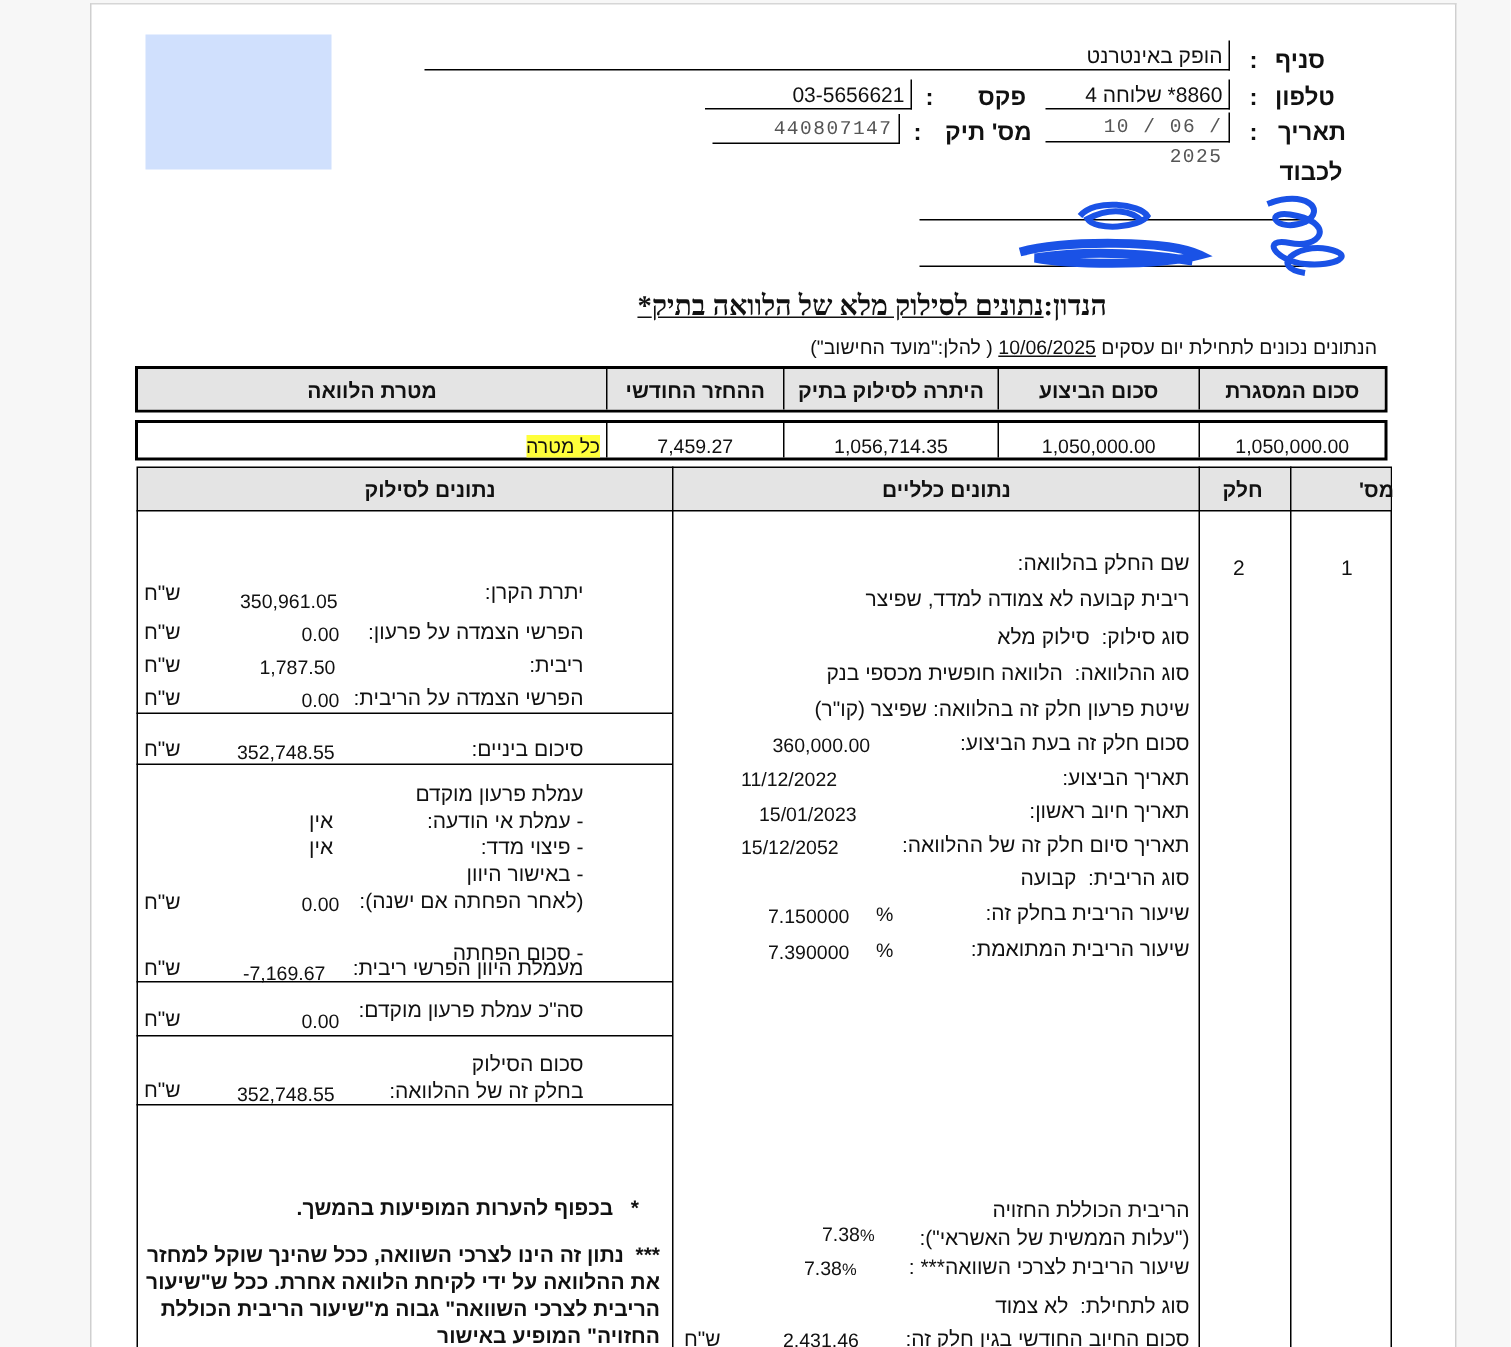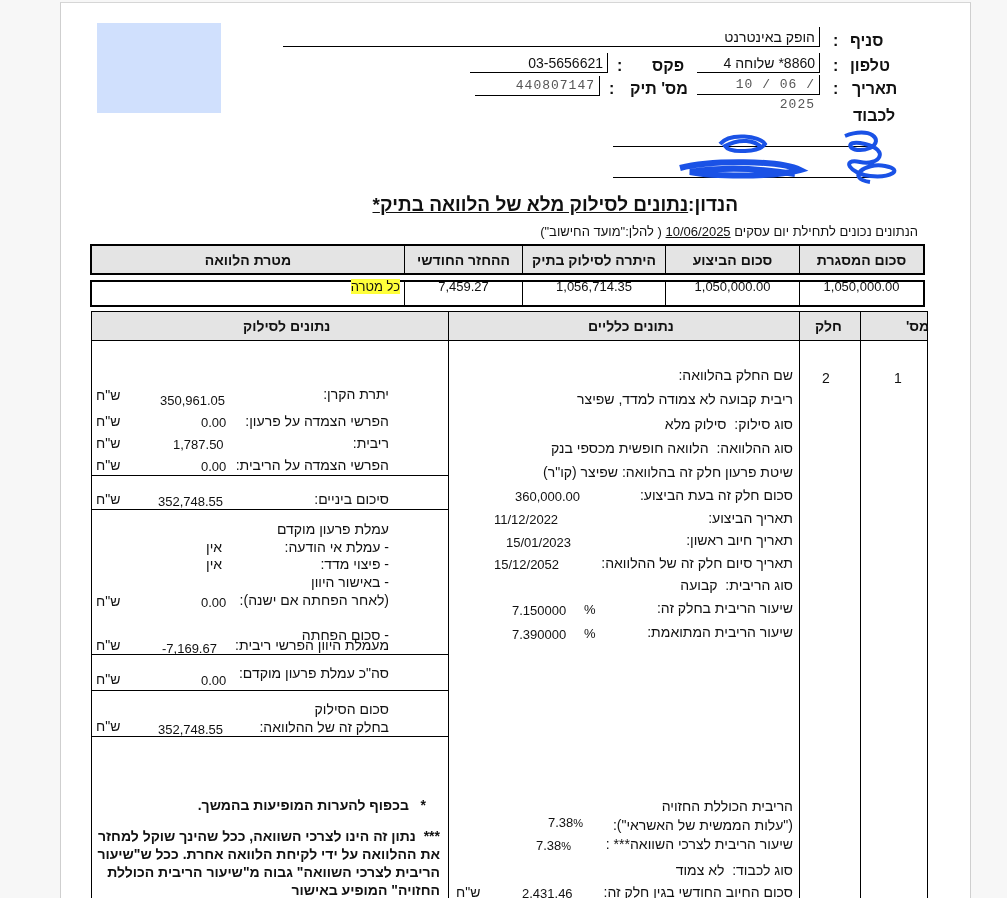--- a/index.html
+++ b/index.html
@@ -7,26 +7,26 @@
     .page { position:absolute; left:60px; top:2px; width:909px; height:900px; background:#fff; border-left:1px solid #cfcfcf; border-right:1px solid #cfcfcf; border-top:1px solid #d6d6d6; }
     .abs { position:absolute; }
     .rtl { direction:rtl; }
     .logo-ph { position:absolute; left:97px; top:23px; width:124px; height:90px; background:#d0e0fd; }
     .lbl { font-weight:bold; font-size:16px; }
     .colon { font-weight:bold; font-size:16px; }
     .fld { position:absolute; border-bottom:1px solid #000; border-right:1px solid #000; font-size:14px; text-align:right; padding-right:4px; box-sizing:border-box; height:20px; line-height:20px; }
     .mono { font-family:"Liberation Mono", monospace; color:#555; letter-spacing:1px; font-size:13px; }
     .line { position:absolute; height:1px; background:#000; }
     .scribble { position:absolute; }
-    .title { position:absolute; font-weight:bold; font-size:19px; direction:rtl; }
+    .title { position:absolute; font-weight:bold; font-size:19px; direction:rtl;font-family:Liberation Serif, serif; }
     .title u { text-decoration:underline; }
     .sub { position:absolute; font-size:13px; direction:rtl; }
     .box { position:absolute; border:2px solid #000; box-sizing:border-box; }
     .hdr-cell { position:absolute; background:#e4e4e4; font-weight:bold; font-size:14px; text-align:center; border-right:1px solid #000; box-sizing:border-box; height:100%; display:flex; align-items:center; justify-content:center; direction:rtl; }
-    .val-cell { position:absolute; font-size:13px; text-align:center; border-right:1px solid #000; box-sizing:border-box; height:100%; display:flex; align-items:flex-end; justify-content:center; padding-bottom:11px; }
+    .val-cell { position:absolute; font-size:13px; text-align:center; border-right:1px solid #000; box-sizing:border-box; height:100%; display:flex; align-items:flex-end; justify-content:center; padding-bottom:0; }
     .vline { position:absolute; width:1px; background:#000; }
     .hline { position:absolute; height:1px; background:#000; }
     .t14 { font-size:14px; }
     .row { position:absolute; direction:rtl; font-size:14px; white-space:nowrap; }
     .num { position:absolute; font-size:13px; text-align:right; white-space:nowrap; }
     .cur { position:absolute; font-size:14px; direction:rtl; white-space:nowrap; }
     .hl { background:#ffff3a; }
     .note { position:absolute; direction:rtl; font-weight:bold; font-size:14px; line-height:18px; }
   </style>
 </head>
@@ -132,21 +132,21 @@
 <div class="num" style="left:512px;top:603px;">7.150000</div>
 <div class="row" style="right:214px;top:624px;">שיעור הריבית המתואמת:</div>
 <div class="num" style="left:584px;top:626px;">%</div>
 <div class="num" style="left:512px;top:627px;">7.390000</div>
 
 <div class="row" style="right:214px;top:798px;">הריבית הכוללת החזויה</div>
 <div class="row" style="right:214px;top:817px;">("עלות הממשית של האשראי"):</div>
 <div class="num" style="left:548px;top:815px;"><span>7.38</span><span style="font-size:11px;">%</span></div>
 <div class="row" style="right:214px;top:836px;">שיעור הריבית לצרכי השוואה*** :</div>
 <div class="num" style="left:536px;top:838px;"><span>7.38</span><span style="font-size:11px;">%</span></div>
-<div class="row" style="right:214px;top:862px;"><span>סוג לכבוד:</span>&nbsp;&nbsp;<span>לא צמוד</span></div>
+<div class="row" style="right:214px;top:862px;"><span>סוג לתחילת:</span>&nbsp;&nbsp;<span>לא צמוד</span></div>
 <div class="row" style="right:214px;top:884px;">סכום החיוב החודשי בגין חלק זה:</div>
 <div class="num" style="left:522px;top:886px;">2,431.46</div>
 <div class="cur" style="left:456px;top:884px;">ש"ח</div>
 
 <div class="row" style="right:618px;top:386px;">יתרת הקרן:</div>
 <div class="num" style="left:160px;top:393px;">350,961.05</div>
 <div class="cur" style="left:96px;top:387px;">ש"ח</div>
 
 <div class="row" style="right:618px;top:413px;">הפרשי הצמדה על פרעון:</div>
 <div class="num" style="left:201px;top:415px;">0.00</div>

